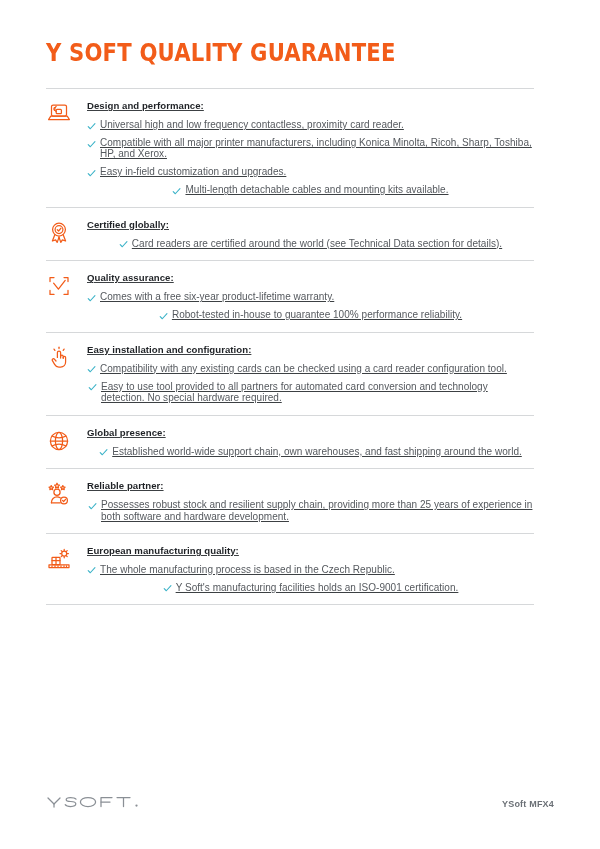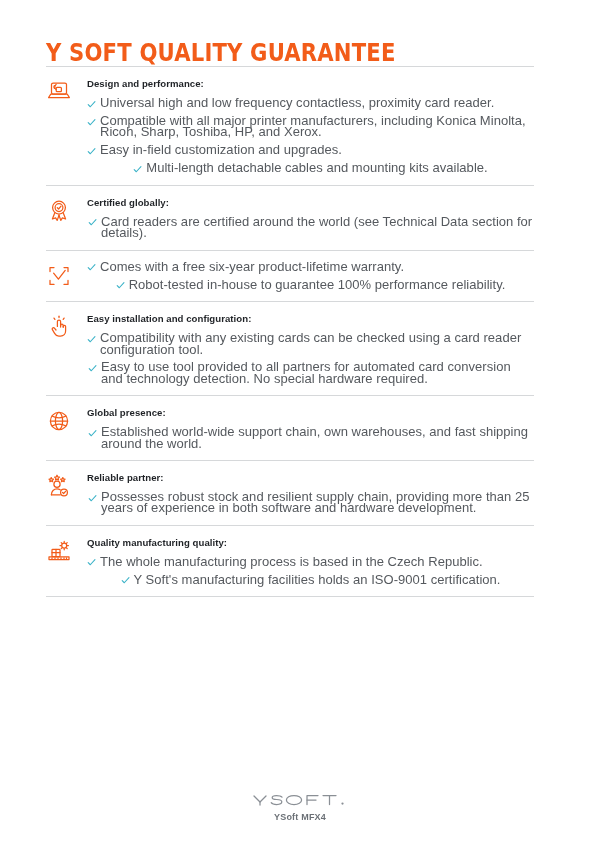--- a/index.html
+++ b/index.html
@@ -41,22 +41,23 @@
     text-transform: uppercase;
     transform: scaleX(0.94);
     transform-origin: left center;
     white-space: nowrap;
   }
 
   
   .sections {
     position: absolute;
     left: 46px;
-    top: 66px;
+    top: 88px;
     width: 488px;
+    text-decoration: underline;
   }
 
   .divider {
     height: 1px;
     background: #d6d8da;
     width: 488px;
   }
 
   .section {
     display: flex;
@@ -94,38 +95,37 @@
   .bullet:last-child { margin-bottom: 1px; justify-content: center; }
 
   .check {
     width: 13px;
     min-width: 13px;
     padding-top: 2.5px;
   }
   .check svg { display: block; }
 
   .bullet-text {
-    font-size: 13px;
+    font-size: 10px;
     line-height: 11.4px;
     color: #55595e;
     letter-spacing: 0.03px;
     max-width: 432px;
   }
 
   
   .footer {
     position: absolute;
     left: 46px;
     right: 46px;
     bottom: 33px;
     height: 24px;
     display: flex;
     align-items: center;
     justify-content: space-between;
-    flex-direction: column;
   }
 
   .logo { display: block; }
 
   .footer-label {
     font-size: 9px;
     font-weight: 700;
     color: #6b7076;
     letter-spacing: 0.2px;
   }
@@ -215,20 +215,21 @@
         <div class="icon-cell">
           <svg width="26" height="26" viewBox="0 0 26 26" fill="none" stroke="#f25c19" stroke-width="1.25" stroke-linecap="round" stroke-linejoin="round">
             <path d="M4 8.6 L4 4.6 L8 4.6"></path>
             <path d="M22 8.6 L22 4.6 L18 4.6"></path>
             <path d="M4 17.4 L4 21.4 L8 21.4"></path>
             <path d="M22 17.4 L22 21.4 L18 21.4"></path>
             <path d="M7.6 10.2 L12.4 16.2 L19.2 7.4"></path>
           </svg>
         </div>  
         <div class="body-cell">    
+          <div class="section-heading">Quality assurance:</div>
           <div class="bullet">
             <span class="check">
               <svg width="9" height="9" viewBox="0 0 12 12" fill="none" stroke="#3cb3c8" stroke-width="1.45" stroke-linecap="round" stroke-linejoin="round">
                 <path d="M1.6 6.2 L4.4 9 L10.6 2.2"></path>
               </svg>
             </span>
             <span class="bullet-text">Comes with a free six-year product-lifetime warranty.</span>
           </div>
           <div class="bullet">
             <span class="check">
@@ -328,21 +329,21 @@
             <rect x="6" y="11.4" width="8" height="7.2" rx="0.6"></rect>
             <path d="M10 11.4 L10 18.6"></path>
             <path d="M6 14.6 L14 14.6"></path>
             <path d="M3 18.8 L23 18.8 L23 21.6 L3 21.6 Z"></path>
             <path d="M6 19.9 L6 20.6 M9 19.9 L9 20.6 M12 19.9 L12 20.6 M15 19.9 L15 20.6 M18 19.9 L18 20.6 M20.5 19.9 L20.5 20.6"></path>
             <circle cx="18.2" cy="7.6" r="2.5"></circle>
             <path d="M18.2 3.4 L18.2 4.5 M18.2 10.7 L18.2 11.8 M14 7.6 L15.1 7.6 M21.3 7.6 L22.4 7.6 M15.2 4.6 L16 5.4 M20.4 9.8 L21.2 10.6 M21.2 4.6 L20.4 5.4 M16 9.8 L15.2 10.6"></path>
           </svg>
         </div>  
         <div class="body-cell">    
-          <div class="section-heading">Quality manufacturing quality:</div>
+          <div class="section-heading">European manufacturing quality:</div>
           <div class="bullet">
             <span class="check">
               <svg width="9" height="9" viewBox="0 0 12 12" fill="none" stroke="#3cb3c8" stroke-width="1.45" stroke-linecap="round" stroke-linejoin="round">
                 <path d="M1.6 6.2 L4.4 9 L10.6 2.2"></path>
               </svg>
             </span>
             <span class="bullet-text">The whole manufacturing process is based in the Czech Republic.</span>
           </div>
           <div class="bullet">
             <span class="check">

